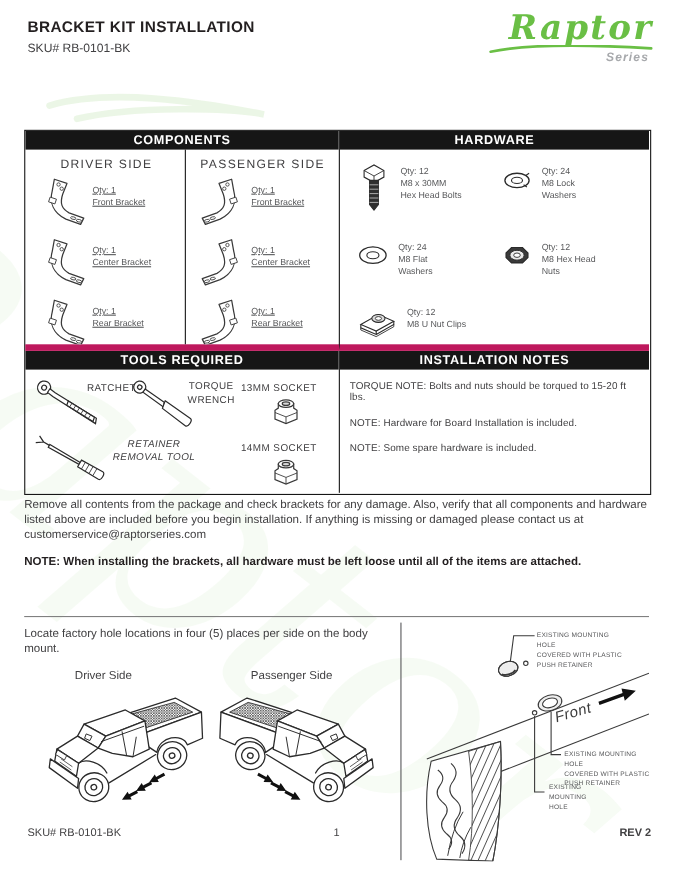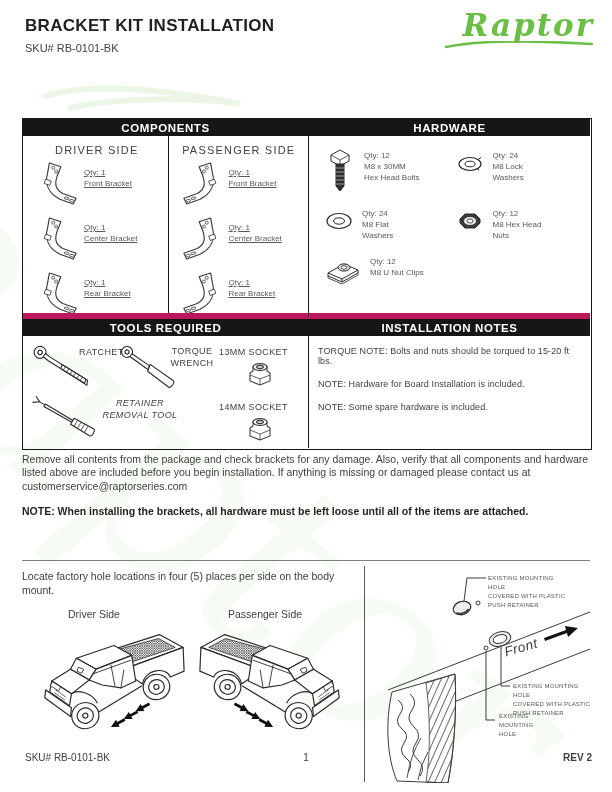--- a/index.html
+++ b/index.html
@@ -5,21 +5,21 @@
   html,body{margin:0;padding:0;background:#ffffff;}
   .page{position:relative;width:612px;height:792px;background:#fff;overflow:hidden;
         font-family:"Liberation Sans",sans-serif;color:#414042;}
   
   .wm-text{position:absolute;left:-70px;top:110px;font-family:"DejaVu Serif",serif;
            font-style:italic;font-size:250px;color:#6abf45;opacity:0.05;
            transform:rotate(38deg);transform-origin:0 0;white-space:nowrap;pointer-events:none;}
   .wm-swoosh{position:absolute;left:40px;top:78px;pointer-events:none;opacity:.55;}
   
   .hdr{position:absolute;left:25px;top:16px;}
-  .hdr .t{font-size:17px;font-weight:bold;color:#231f20;letter-spacing:.3px;}
+  .hdr .t{font-size:14px;font-weight:bold;color:#231f20;letter-spacing:.3px;}
   .hdr .s{font-size:11px;color:#414042;margin-top:6px;}
   .logo{position:absolute;right:18px;top:10px;width:180px;text-align:right;}
   .logo .brand{font-family:"DejaVu Serif",serif;font-style:italic;font-weight:bold;
                font-size:31px;color:#6abf45;letter-spacing:2px;line-height:1;}
   .logo .series{font-size:11px;font-style:italic;font-weight:bold;color:#a7a9ac;
                 letter-spacing:1px;margin-top:-3px;margin-right:4px;}
   
   .grid{position:absolute;left:22px;top:118px;width:568px;height:330px;
         border:1px solid #161616;display:grid;grid-template-columns:286px 281px;
         grid-template-rows:200px 129px;}
@@ -31,21 +31,21 @@
   
   .comp-body{display:flex;height:183px;}
   .comp-col{width:146px;box-sizing:border-box;padding:6px 0 0 14px;}
   .comp-col.right{width:140px;border-left:1px solid #161616;padding-left:12px;}
   .comp-title{font-size:11px;letter-spacing:1.2px;color:#414042;text-align:center;
               margin:2px 12px 4px 0;}
   .comp-item{display:flex;align-items:flex-start;margin-bottom:9px;}
   .comp-item svg{flex:0 0 auto;}
   .comp-txt{font-size:8px;color:#58595b;line-height:1.35;margin-left:5px;margin-top:8px;text-decoration:underline;}
   
-  .hw-body{display:grid;grid-template-columns:1fr 1fr;padding:12px 4px 0 16px;row-gap:12px;}
+  .hw-body{display:grid;grid-template-columns:1fr 1fr;padding:12px 4px 0 16px;row-gap:23px;}
   .hw-item{display:flex;align-items:flex-start;}
   .hw-txt{font-size:8px;color:#58595b;line-height:1.4;margin-left:9px;margin-top:2px;}
   
   .tools-body{position:relative;height:100px;font-size:9px;color:#414042;letter-spacing:.4px;}
   .tl{position:absolute;line-height:1.3;}
   
   .notes-body{padding:10px 8px 0 9px;font-size:9px;color:#414042;}
   .notes-body div{margin-bottom:13px;letter-spacing:.1px;}
   
   .paras{position:absolute;left:22px;top:453px;width:570px;font-size:10.5px;
@@ -156,20 +156,21 @@
 
   <div class="hdr">
     <div class="t">BRACKET KIT INSTALLATION</div>
     <div class="s">SKU# RB-0101-BK</div>
   </div>
   <div class="logo">
     <div class="brand">Raptor</div>
     <svg width="150" height="8" viewBox="0 0 150 8" style="margin-left:30px;">
       <path d="M2,6 C40,-2 100,0 148,3" fill="none" stroke="#6abf45" stroke-width="2.4" stroke-linecap="round"></path>
     </svg>
+    <div class="series">Series</div>
   </div>
 
   <div class="grid">
 
     <div class="cell brd-r brd-b">
       <div class="bar">COMPONENTS</div>
       <div class="comp-body">
         <div class="comp-col">
           <div class="comp-title">DRIVER SIDE</div>
           <div class="comp-item">

